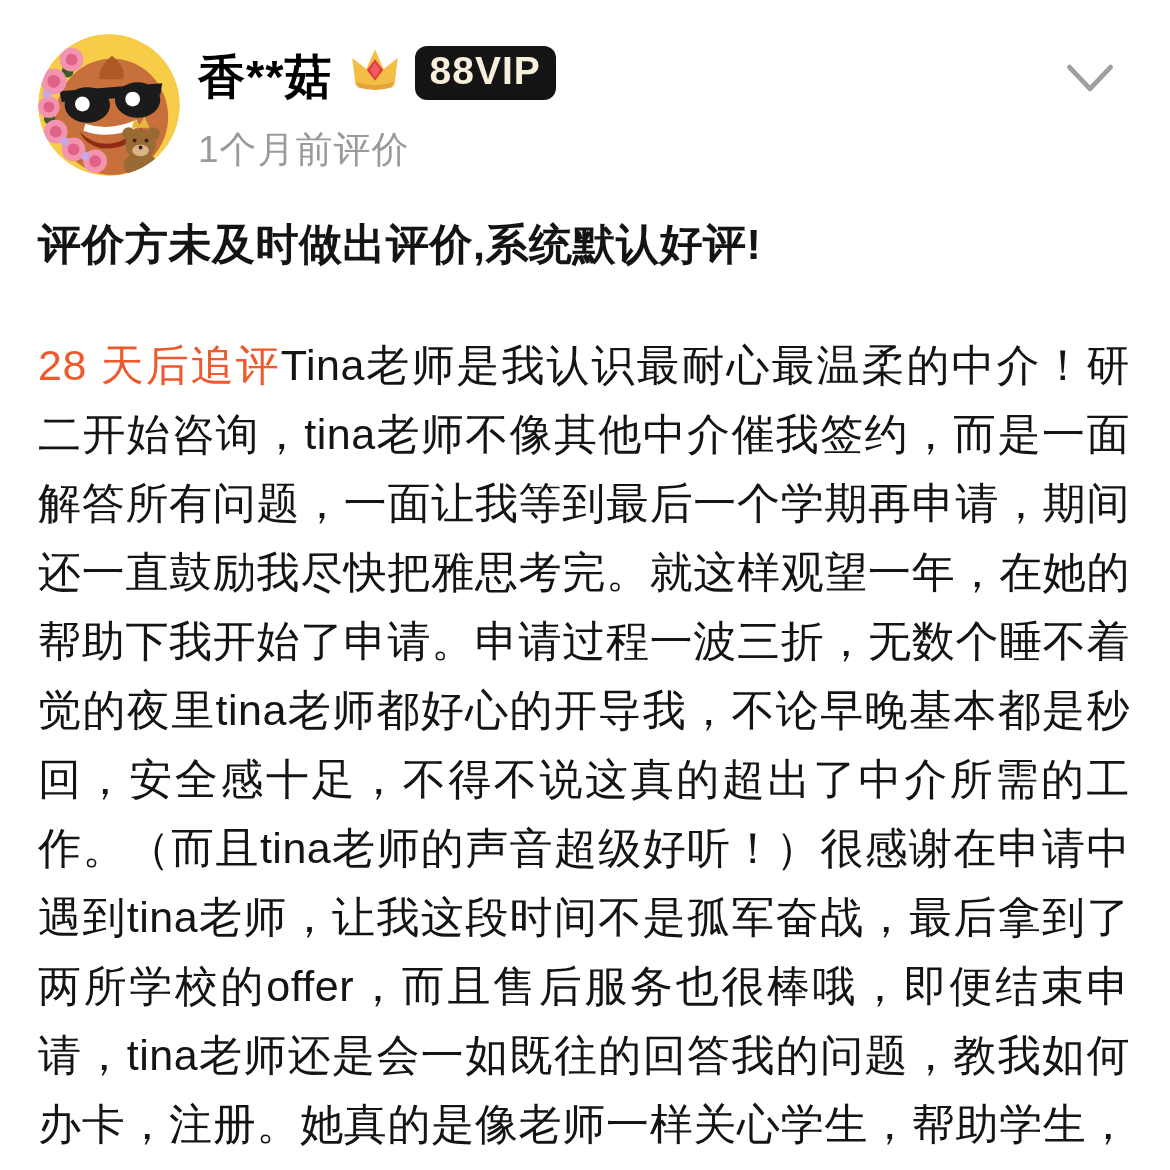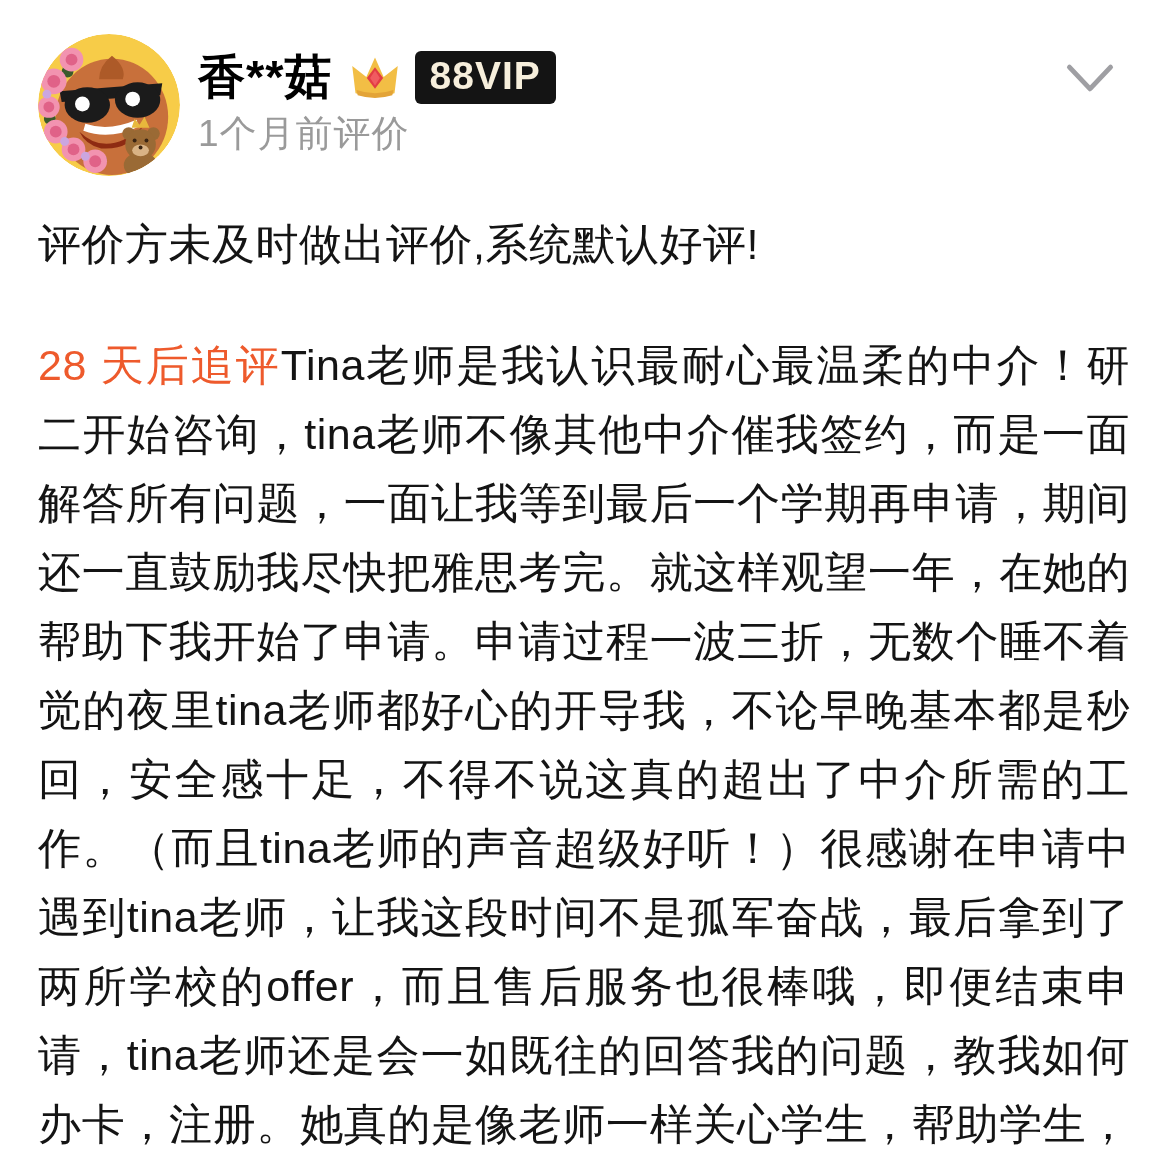--- a/index.html
+++ b/index.html
@@ -29,61 +29,61 @@
   }
   .avatar svg { display: block; width: 100%; height: 100%; }
   .user-info {
     margin-left: 18px;
     padding-top: 12px;
     display: flex;
     flex-direction: column;
   }
   .name-row {
     display: flex;
-    align-items: center;
+    align-items: flex-start;
   }
   .username {
     font-size: 47px;
     font-weight: 700;
     color: #000000;
     letter-spacing: 1px;
   }
   .crown { margin-left: 16px; display: inline-flex; }
   .crown svg { width: 52px; height: 48px; display: block; }
   .vip-badge {
     margin-left: 14px;
     display: inline-flex;
     align-items: center;
     background: #141414;
     color: #f7efdc;
     font-size: 39px;
     font-weight: 700;
     letter-spacing: 1px;
-    border-radius: 6px;
+    border-radius: 12px;
     padding: 3px 15px 6px;
     line-height: 1.15;
   }
   .timestamp {
-    margin-top: 0;
+    margin-top: 16px;
     font-size: 37px;
     color: #9a9a9a;
     letter-spacing: 1px;
   }
   .collapse-btn {
     position: absolute;
     right: 14px; top: 24px;
     width: 52px; height: 40px;
     cursor: pointer;
   }
   .collapse-btn svg { width: 100%; height: 100%; display: block; }
   
   .system-note {
     margin-top: 34px;
     font-size: 43px;
-    font-weight: 400;
+    font-weight: 700;
     color: #141414;
     line-height: 69px;
     letter-spacing: 0.5px;
   }
   .review-text {
     margin-top: 52px;
     font-size: 43px;
     font-weight: 500;
     color: #141414;
     line-height: 69px;

